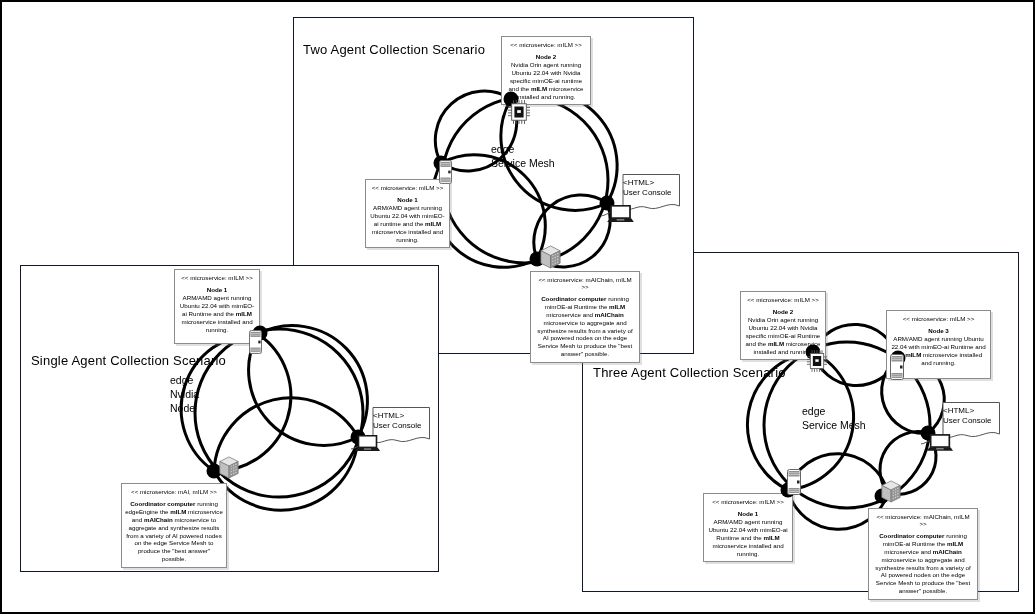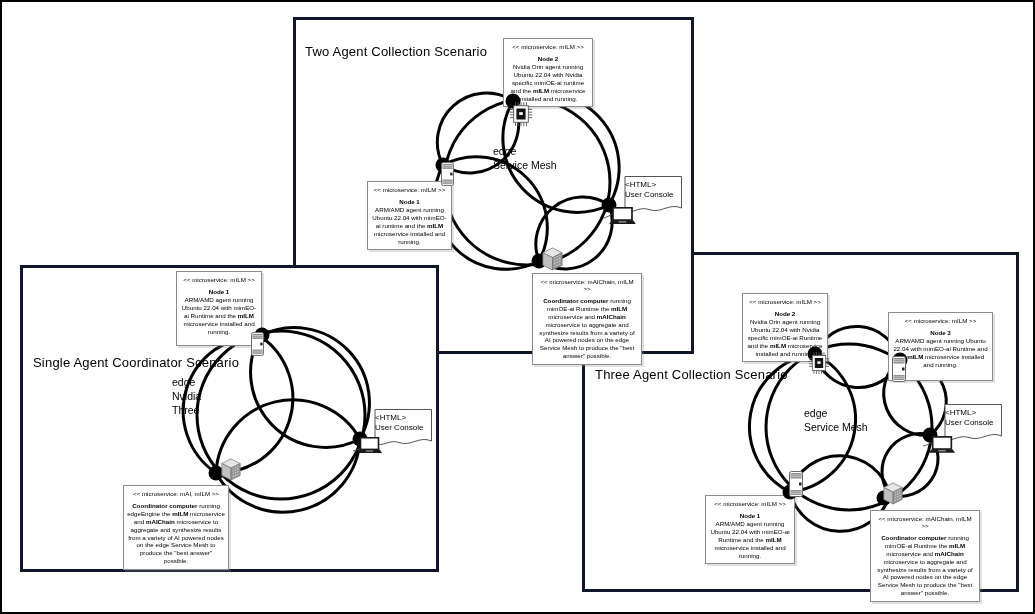--- a/index.html
+++ b/index.html
@@ -1,18 +1,18 @@
 <!DOCTYPE html>
 <html><head>
 <meta charset="utf-8">
 <style>
   html,body{margin:0;padding:0;background:#fff;}
   #canvas{position:relative;width:1035px;height:614px;background:#fff;border:2px solid #000;
           box-sizing:border-box;font-family:"Liberation Sans",sans-serif;color:#000;overflow:hidden;}
-  .panel{position:absolute;background:#fff;border:3px solid #0f172a;box-sizing:border-box;}
+  .panel{position:absolute;background:#fff;border:1px solid #0f172a;box-sizing:border-box;}
   .ptitle{position:absolute;font-size:13px;white-space:nowrap;z-index:4;letter-spacing:.2px;}
   .mesh{position:absolute;left:0;top:0;z-index:0;}
   .mesh path,.mesh circle{fill:none;stroke:#000;stroke-width:3;stroke-linecap:round;}
   .meshlabel{position:absolute;width:130px;font-size:10.5px;line-height:1.32;z-index:1;}
   .nbox{position:absolute;background:#fff;border:1px solid #8c8c8c;box-shadow:2px 2px 0 rgba(130,130,130,.25);
         z-index:1;padding:4px 3px;box-sizing:border-box;text-align:center;}
   .stereo{font-size:6.2px;margin-bottom:5px;}
   .bhead{font-size:6.2px;font-weight:bold;margin-bottom:1px;}
   .bbody{font-size:6.2px;line-height:1.27;}
   .bbody b{font-weight:bold;}
@@ -213,25 +213,25 @@
   <div class="panel" style="left:18px;top:263px;width:419px;height:307px;z-index:3;">
     <svg class="mesh" width="419" height="307" viewBox="0 0 419 307">
       <circle cx="258" cy="147" r="84"></circle>
       <path d="M237,68 A75,75 0 0 1 337,171"></path>
         <path d="M237,68 A75,75 0 0 0 337,171"></path>
       <path d="M337,171 A77,77 0 0 1 193,205"></path>
         <path d="M337,171 A77,77 0 0 0 193,205"></path>
       <path d="M193,205 A75,75 0 0 1 237,68"></path>
         <path d="M193,205 A75,75 0 0 0 237,68"></path>
     </svg>
-    <div class="ptitle" style="left:10px;top:87px;">Single Agent Coordinator Scenario</div>
+    <div class="ptitle" style="left:10px;top:87px;">Single Agent Collection Scenario</div>
     <div class="meshlabel" style="left:149px;top:108px;">
         <div>edge</div>
         <div>Nvidia</div>
-        <div>Three</div>
+        <div>Node</div>
       </div>
 
     <div class="nbox" style="left:153px;top:3px;width:86px;min-height:75px;">
       <div class="stereo">&lt;&lt; microservice: mILM &gt;&gt;</div>
       <div class="bhead">Node 1</div>
       <div class="bbody"><span>ARM/AMD agent running Ubuntu 22.04 with mimEO-ai Runtime and the </span><b>mILM</b><span> microservice installed and running.</span></div>
     </div>
     <div class="nbox" style="left:100px;top:217px;width:106px;min-height:73px;">
       <div class="stereo">&lt;&lt; microservice: mAI, mILM &gt;&gt;</div>
       <div class="bbody"><b>Coordinator computer</b><span> running edgeEngine the </span><b>mILM</b><span> microservice and </span><b>mAIChain</b><span> microservice to aggregate and synthesize results from a variety of AI powered nodes on the edge Service Mesh to produce the "best answer" possible.</span></div>

